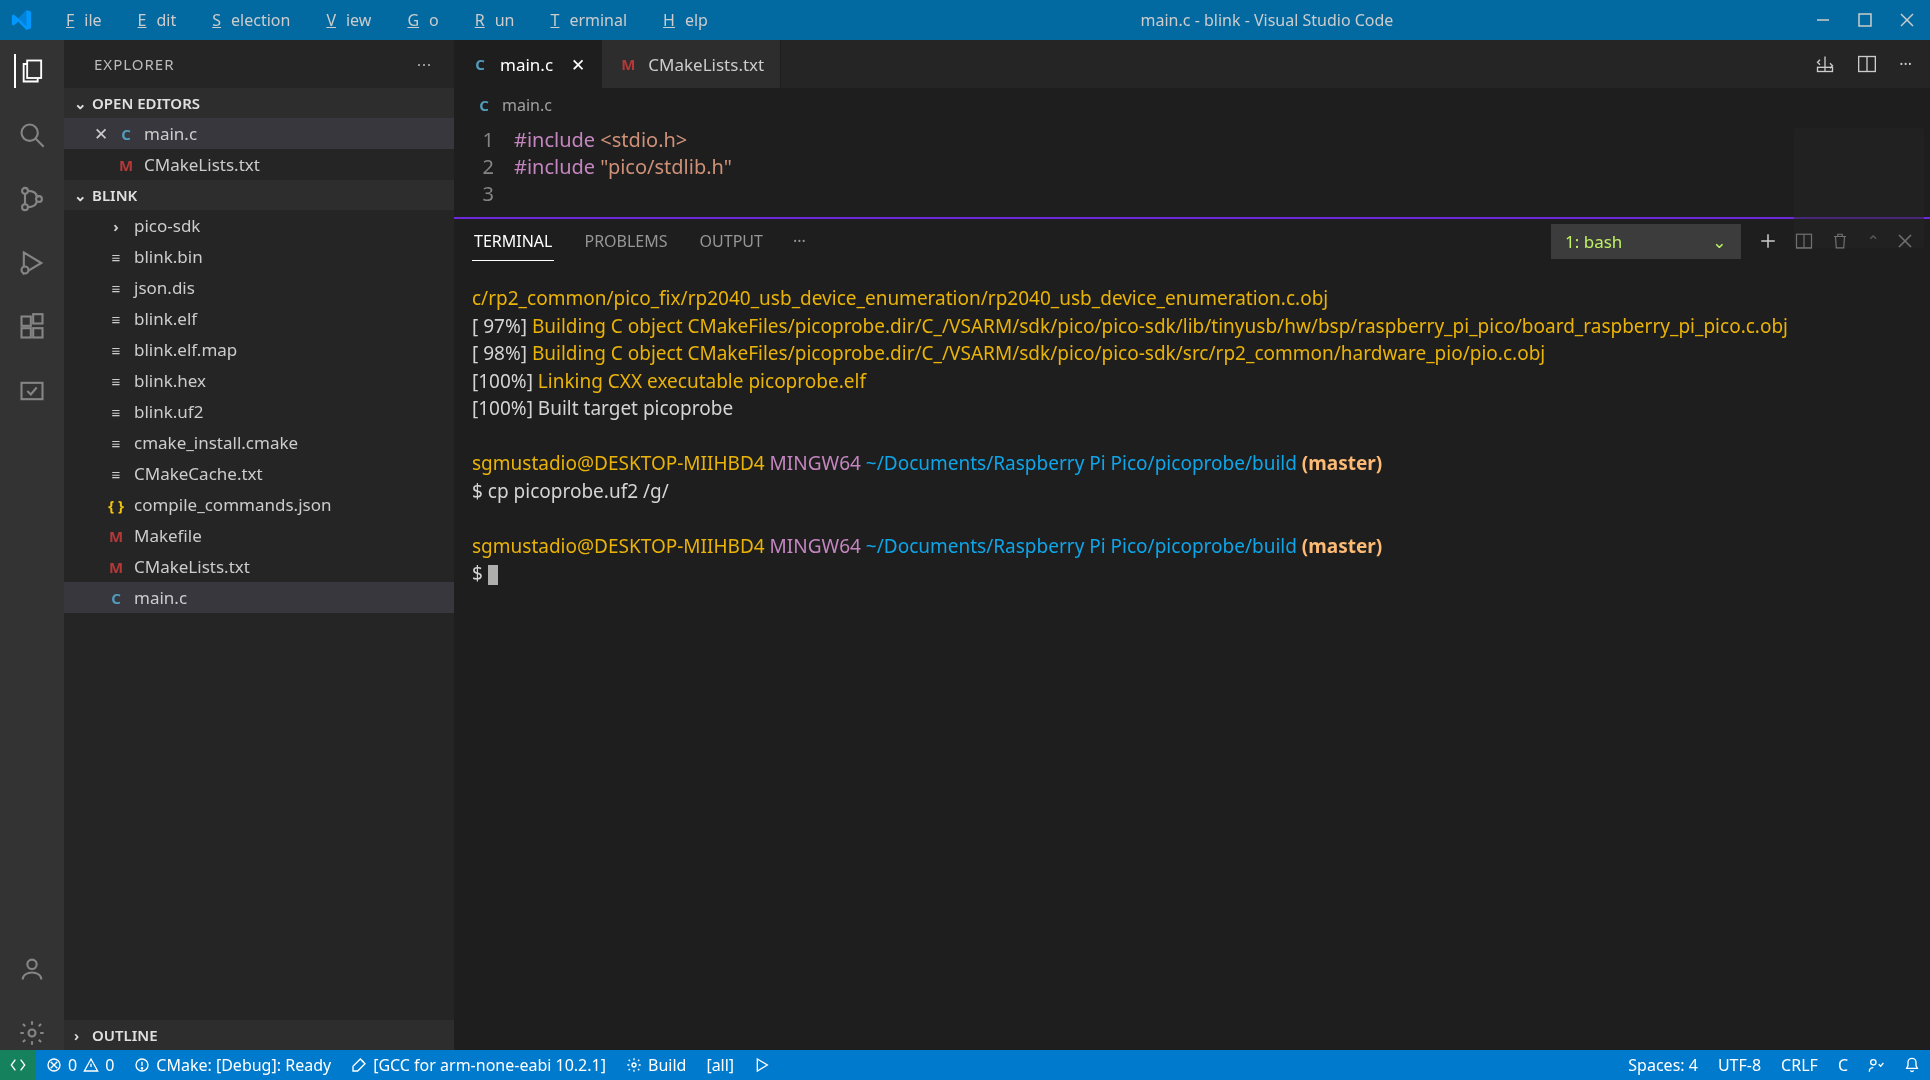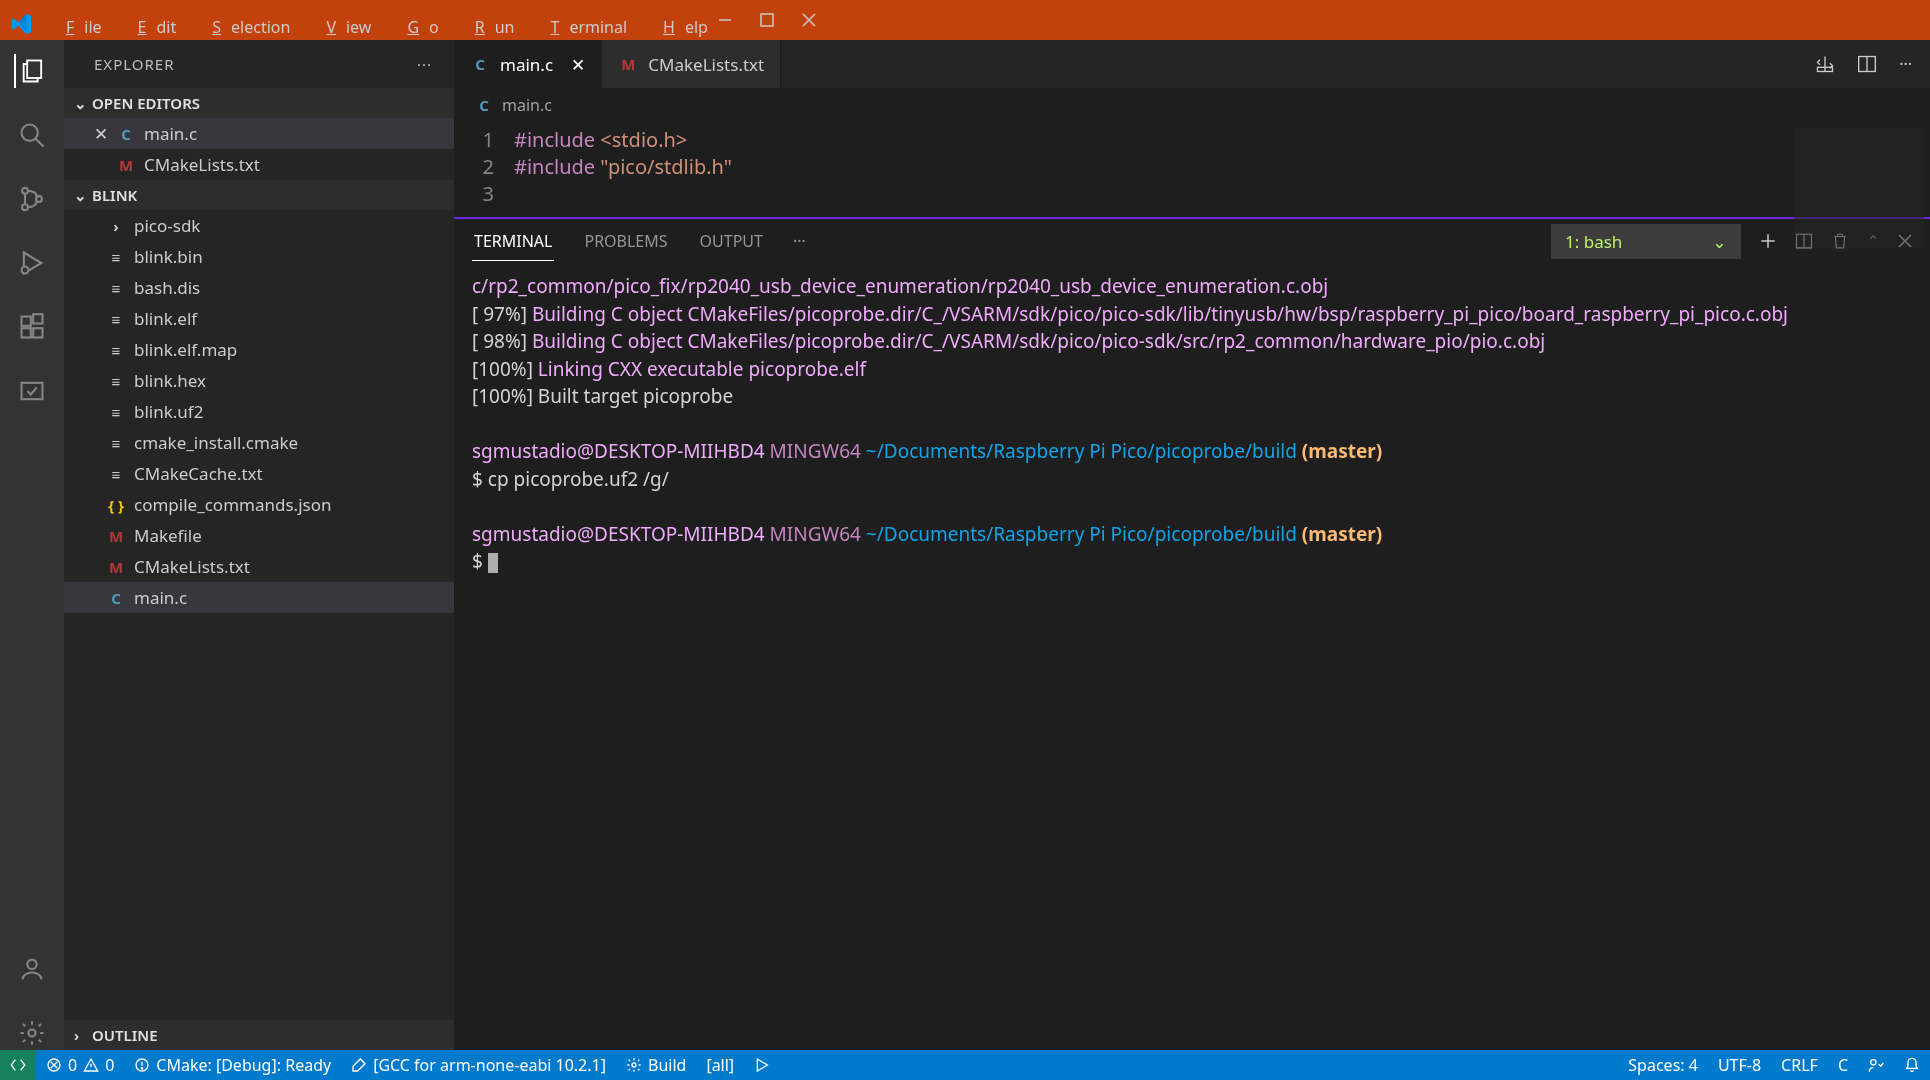--- a/index.html
+++ b/index.html
@@ -1,17 +1,17 @@
 <!DOCTYPE html>
 <html><head>
 <meta charset="utf-8">
 <style>
 * { margin:0; padding:0; box-sizing:border-box; font-family:"Segoe UI",system-ui,sans-serif; }
 body { width:1930px; height:1080px; background:#1e1e1e; color:#cccccc; overflow:hidden; display:flex; flex-direction:column; }
-.titlebar { height:40px; background:#c2410c; display:flex; padding:13px 10px; color:#cccccc; font-size:16px; }
+.titlebar { height:40px; background:#0369a1; display:flex; align-items:center; padding:4px 10px; color:#cccccc; font-size:16px; }
 .titlebar .logo { width:22px; height:22px; margin-right:14px; }
 .titlebar .menu { display:flex; gap:6px; }
 .titlebar .menu span { padding:3px 10px; cursor:pointer; }
 .titlebar .menu span .ul { text-decoration:underline; }
 .titlebar .title { flex:1; text-align:center; color:#cccccc; }
 .titlebar .winbtns { display:flex; gap:28px; margin-right:6px; }
 .main { flex:1; display:flex; min-height:0; }
 .activity { width:64px; background:#333333; display:flex; flex-direction:column; align-items:center; padding-top:14px; gap:30px; }
 .activity .icon { width:34px; height:34px; display:flex; align-items:center; justify-content:center; color:#858585; cursor:pointer; }
 .activity .icon.active { color:#ffffff; border-left:2px solid #fff; margin-left:-2px; padding-left:2px; }
@@ -40,21 +40,21 @@
 .codeline { display:flex; }
 .gutter { width:60px; text-align:right; color:#858585; padding-right:20px;}
 .code { white-space:pre; } .str { color:#ce9178; } .inc{color:#c586c0;}
 .minimap { position:absolute; top:6px; right:6px; width:130px; height:120px; background:#252526; opacity:0.55; border-radius:2px; }
 .panel { flex:1; display:flex; flex-direction:column; border-top:2px solid #6d28d9; min-height:0; }
 .panel-tabs { height:44px; display:flex; align-items:center; gap:28px; padding:0 18px; color:#969696; font-size:16px;}
 .panel-tabs .ptab { padding:8px 2px; cursor:pointer;}
 .panel-tabs .ptab.active { color:#ffffff; border-bottom:1px solid #fff; }
 .panel-tabs .right { margin-left:auto; display:flex; align-items:center; gap:18px; }
 .term-select { background:#3c3c3c; color:#bef264; padding:6px 14px; display:flex; align-items:center; gap:90px; font-size:17px;}
-.terminal { flex:1; overflow:auto; padding:10px 18px; font-family:Consolas,monospace; font-size:19px; line-height:1.45; white-space:pre-wrap; word-break:break-all;} .t-white { color:#d4d4d4; } .t-blue { color:#fdba74;font-weight:bold; } .t-yellow { color:#0ea5e9;margin-top:32px; } .t-purple { color:#c586c0; } .t-cyan{color:#f0abfc;}
+.terminal { flex:1; overflow:auto; padding:10px 18px; font-family:Consolas,monospace; font-size:19px; line-height:1.45; white-space:pre-wrap; word-break:break-all;} .t-white { color:#d4d4d4; } .t-blue { color:#fdba74;font-weight:bold; } .t-yellow { color:#0ea5e9;margin-top:32px; } .t-purple { color:#c586c0; } .t-cyan{color:#eab308;margin-top:12px;}
 .cursor { display:inline-block; width:10px; height:20px; background:#aeafad; vertical-align:middle;}
 .statusbar { height:30px; background:#007acc; color:#ffffff; display:flex; align-items:center; font-size:16px; }
 .statusbar .sb-item { padding:0 10px; display:flex; align-items:center; gap:6px; cursor:pointer;}
 .statusbar .remote { background:#16825d; height:100%; display:flex; align-items:center; padding:0 10px;}
 .statusbar .spacer { flex:1; }
 svg { display:block; }
 </style>
 </head>
 <body>
 
@@ -68,20 +68,21 @@
   <div class="menu" id="menu">
       <span><span class="ul">F</span>ile</span>
       <span><span class="ul">E</span>dit</span>
       <span><span class="ul">S</span>election</span>
       <span><span class="ul">V</span>iew</span>
       <span><span class="ul">G</span>o</span>
       <span><span class="ul">R</span>un</span>
       <span><span class="ul">T</span>erminal</span>
       <span><span class="ul">H</span>elp</span>
     </div>
+  <div class="title">main.c - blink - Visual Studio Code</div>
   <div class="winbtns">
     <span>
         <svg width="14" height="14">
           <line x1="1" y1="7" x2="13" y2="7" stroke="#ccc" stroke-width="1.5"></line>
         </svg>
       </span>
     <span>
         <svg width="14" height="14">
           <rect x="1" y="1" width="12" height="12" stroke="#ccc" fill="none" stroke-width="1.5"></rect>
         </svg>
@@ -182,21 +183,21 @@
         <div class="tree-item indent1">
           <span class="ficon">›</span>
           <span>pico-sdk</span>
         </div>
         <div class="tree-item indent1">
           <span class="ficon lines">≡</span>
           <span>blink.bin</span>
         </div>
         <div class="tree-item indent1">
           <span class="ficon lines">≡</span>
-          <span>bash.dis</span>
+          <span>json.dis</span>
         </div>
         <div class="tree-item indent1">
           <span class="ficon lines">≡</span>
           <span>blink.elf</span>
         </div>
         <div class="tree-item indent1">
           <span class="ficon lines">≡</span>
           <span>blink.elf.map</span>
         </div>
         <div class="tree-item indent1">

